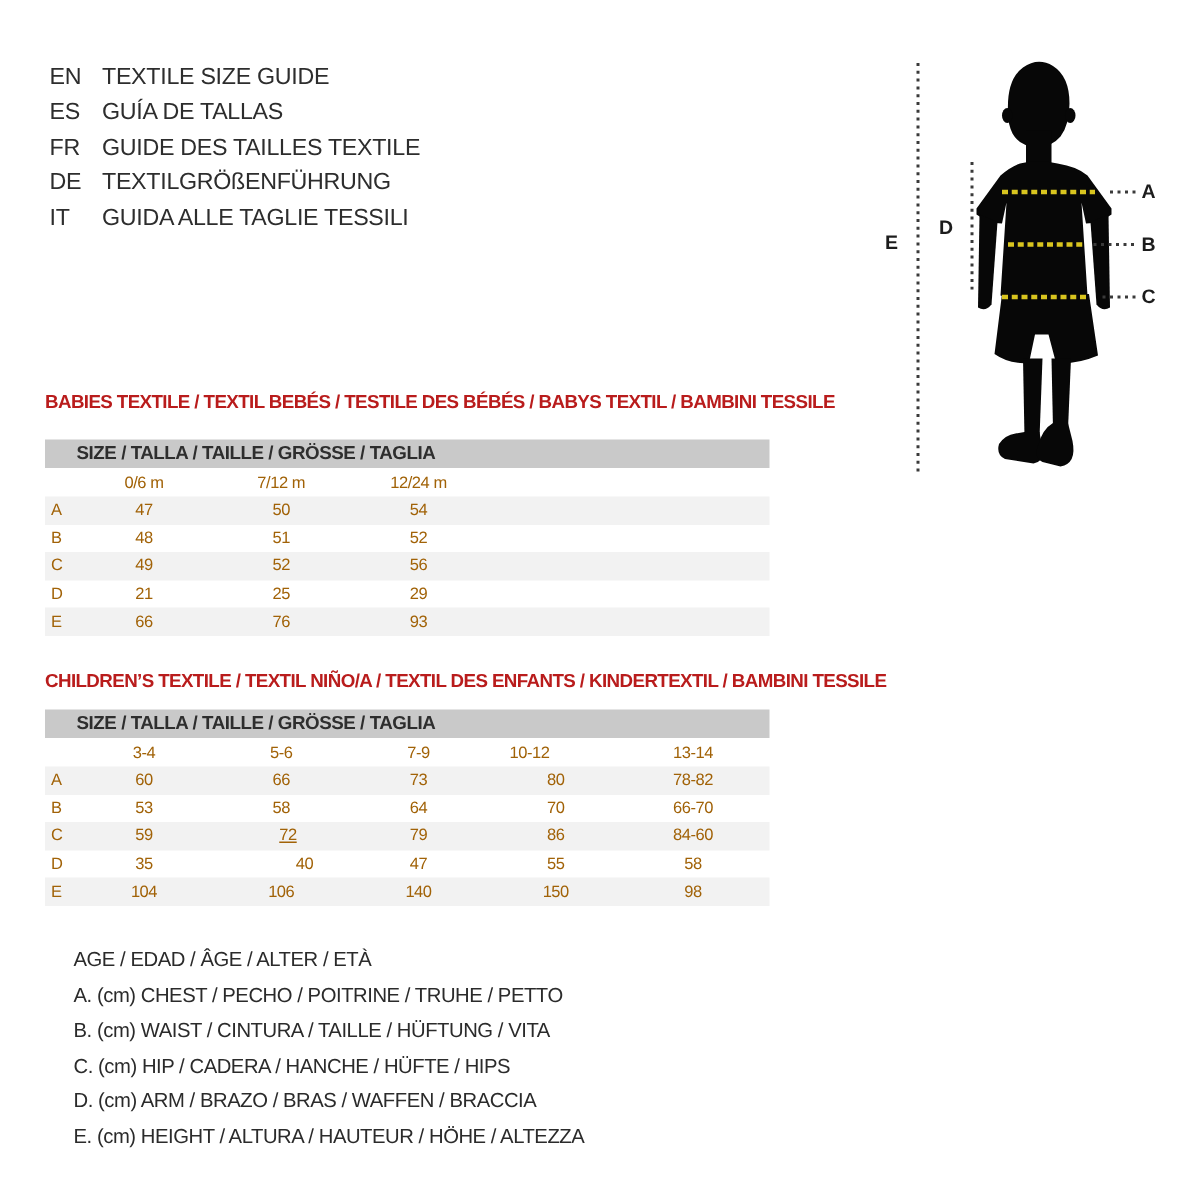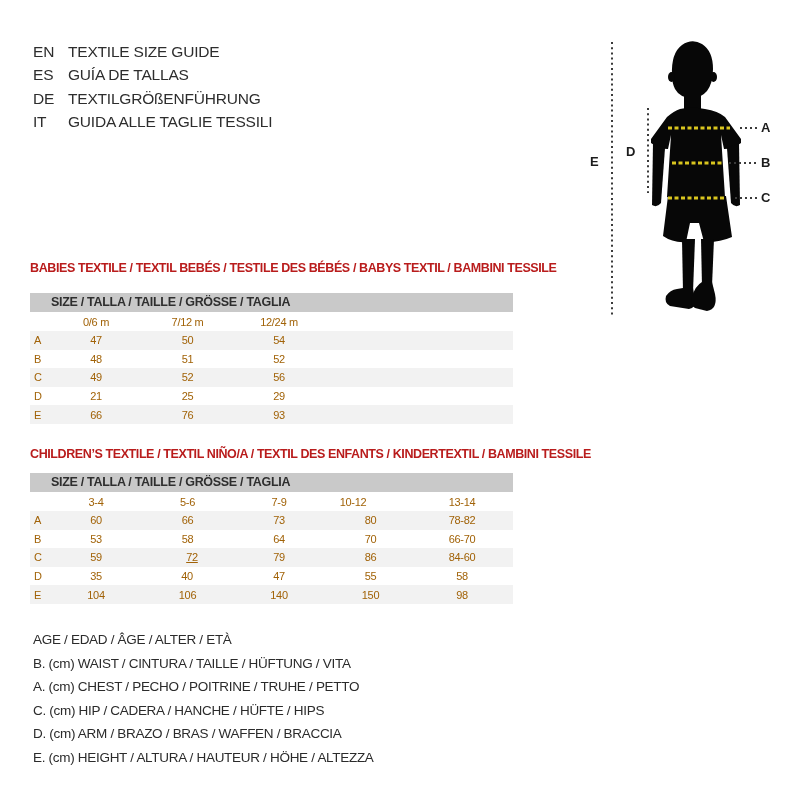--- a/index.html
+++ b/index.html
@@ -31,35 +31,39 @@
   .babies .tbl-bar{margin-top:17px;}
   .children .tbl-bar{margin-top:11px;}
   .tbl-row{position:relative;height:18.6px;}
   .tbl-row.colhead{height:19px;}
   .tbl-row.stripe{background:var(--stripe,#f2f2f2);}
   .cell{position:absolute;top:0;height:100%;display:flex;align-items:center;justify-content:center;width:92px;font-size:11px;letter-spacing:-0.3px;color:#a16207;}
   .cell.lab{left:4px;width:30px;justify-content:flex-start;}
 
   
   .legend{position:absolute;left:33px;top:628px;}
-  .legend-line{height:23.5px;display:flex;align-items:center;font-size:13.5px;letter-spacing:-0.3px;color:#2b2b2b;white-space:nowrap;}
+  .legend-line{height:23.5px;display:flex;align-items:center;font-size:13.5px;letter-spacing:-0.3px;color:#2b2b2b;white-space:nowrap;margin-left:16px;}
 </style>
 </head>
 <body style="--bar: #c9c9c9; --stripe: #f2f2f2;">
 
 <div class="page">
 
   <div class="languages">
       <div class="lang-row">
         <div class="lang-code">EN</div>
         <div class="lang-label">TEXTILE SIZE GUIDE</div>
       </div>
       <div class="lang-row">
         <div class="lang-code">ES</div>
         <div class="lang-label">GUÍA DE TALLAS</div>
+      </div>
+      <div class="lang-row">
+        <div class="lang-code">FR</div>
+        <div class="lang-label">GUIDE DES TAILLES TEXTILE</div>
       </div>
       <div class="lang-row">
         <div class="lang-code">DE</div>
         <div class="lang-label">TEXTILGRÖßENFÜHRUNG</div>
       </div>
       <div class="lang-row">
         <div class="lang-code">IT</div>
         <div class="lang-label">GUIDA ALLE TAGLIE TESSILI</div>
       </div>
     </div>
@@ -175,38 +179,38 @@
           <div class="cell lab">C</div>
           <div class="cell" style="left: 20px;">59</div>
           <div class="cell" style="left: 116px; text-decoration: underline;">72</div>
           <div class="cell" style="left: 203px;">79</div>
           <div class="cell" style="left: 294.5px;">86</div>
           <div class="cell" style="left: 386px;">84-60</div>
         </div>
         <div class="tbl-row">
           <div class="cell lab">D</div>
           <div class="cell" style="left: 20px;">35</div>
-          <div class="cell" style="left: 111px;">40</div>
+          <div class="cell" style="left: 127px;">40</div>
           <div class="cell" style="left: 203px;">47</div>
           <div class="cell" style="left: 294.5px;">55</div>
           <div class="cell" style="left: 386px;">58</div>
         </div>
         <div class="tbl-row stripe">
           <div class="cell lab">E</div>
           <div class="cell" style="left: 20px;">104</div>
           <div class="cell" style="left: 111.5px;">106</div>
           <div class="cell" style="left: 203px;">140</div>
           <div class="cell" style="left: 294.5px;">150</div>
           <div class="cell" style="left: 386px;">98</div>
         </div>
       </div>
   </section>
 
   <div class="legend">
       <div class="legend-line">AGE / EDAD / ÂGE / ALTER / ETÀ</div>
+      <div class="legend-line">A. (cm) CHEST / PECHO / POITRINE / TRUHE / PETTO</div>
       <div class="legend-line">B. (cm) WAIST / CINTURA / TAILLE / HÜFTUNG / VITA</div>
-      <div class="legend-line">A. (cm) CHEST / PECHO / POITRINE / TRUHE / PETTO</div>
       <div class="legend-line">C. (cm) HIP / CADERA / HANCHE / HÜFTE / HIPS</div>
       <div class="legend-line">D. (cm) ARM / BRAZO / BRAS / WAFFEN / BRACCIA</div>
       <div class="legend-line">E. (cm) HEIGHT / ALTURA / HAUTEUR / HÖHE / ALTEZZA</div>
     </div>
 
 </div>
 
 </body></html>

